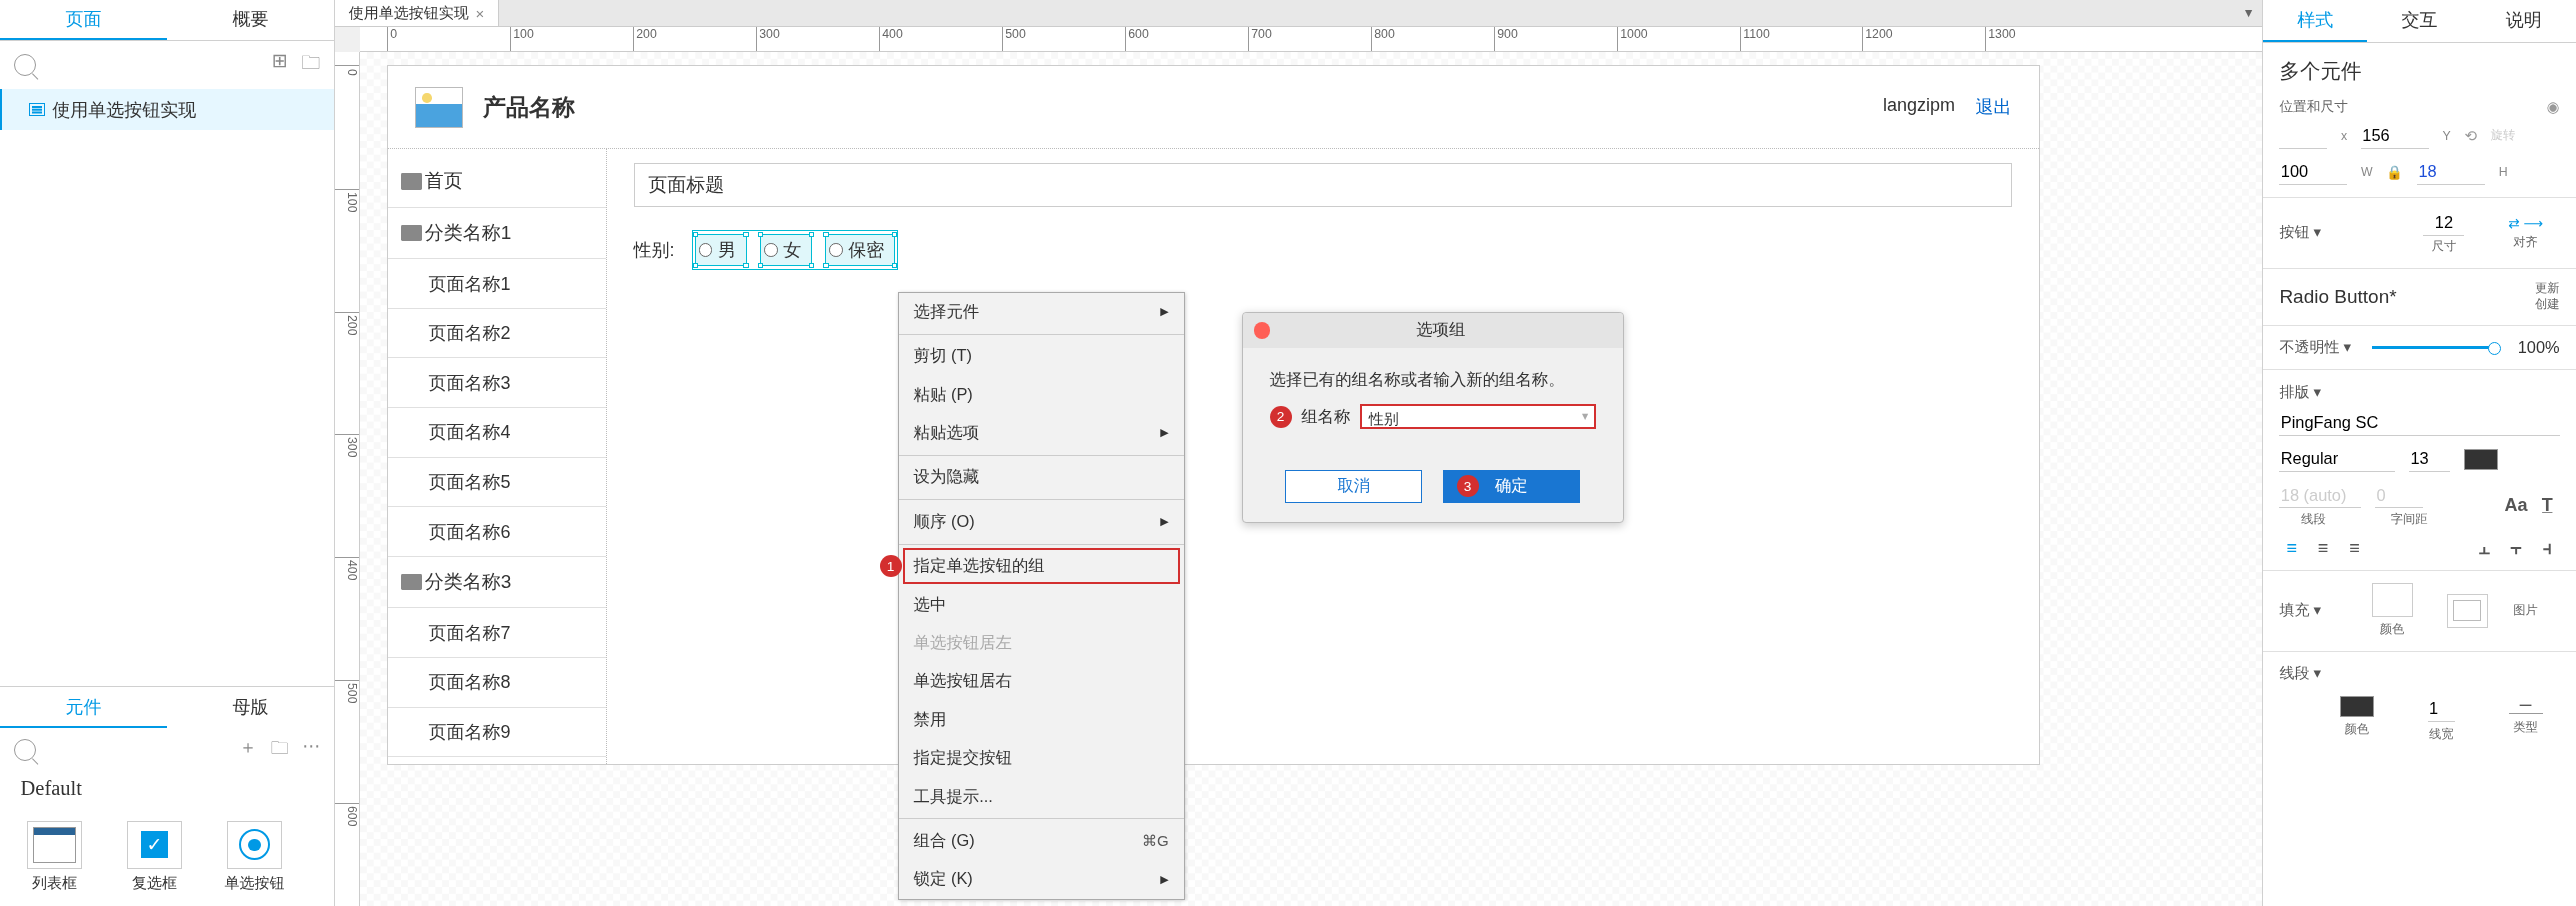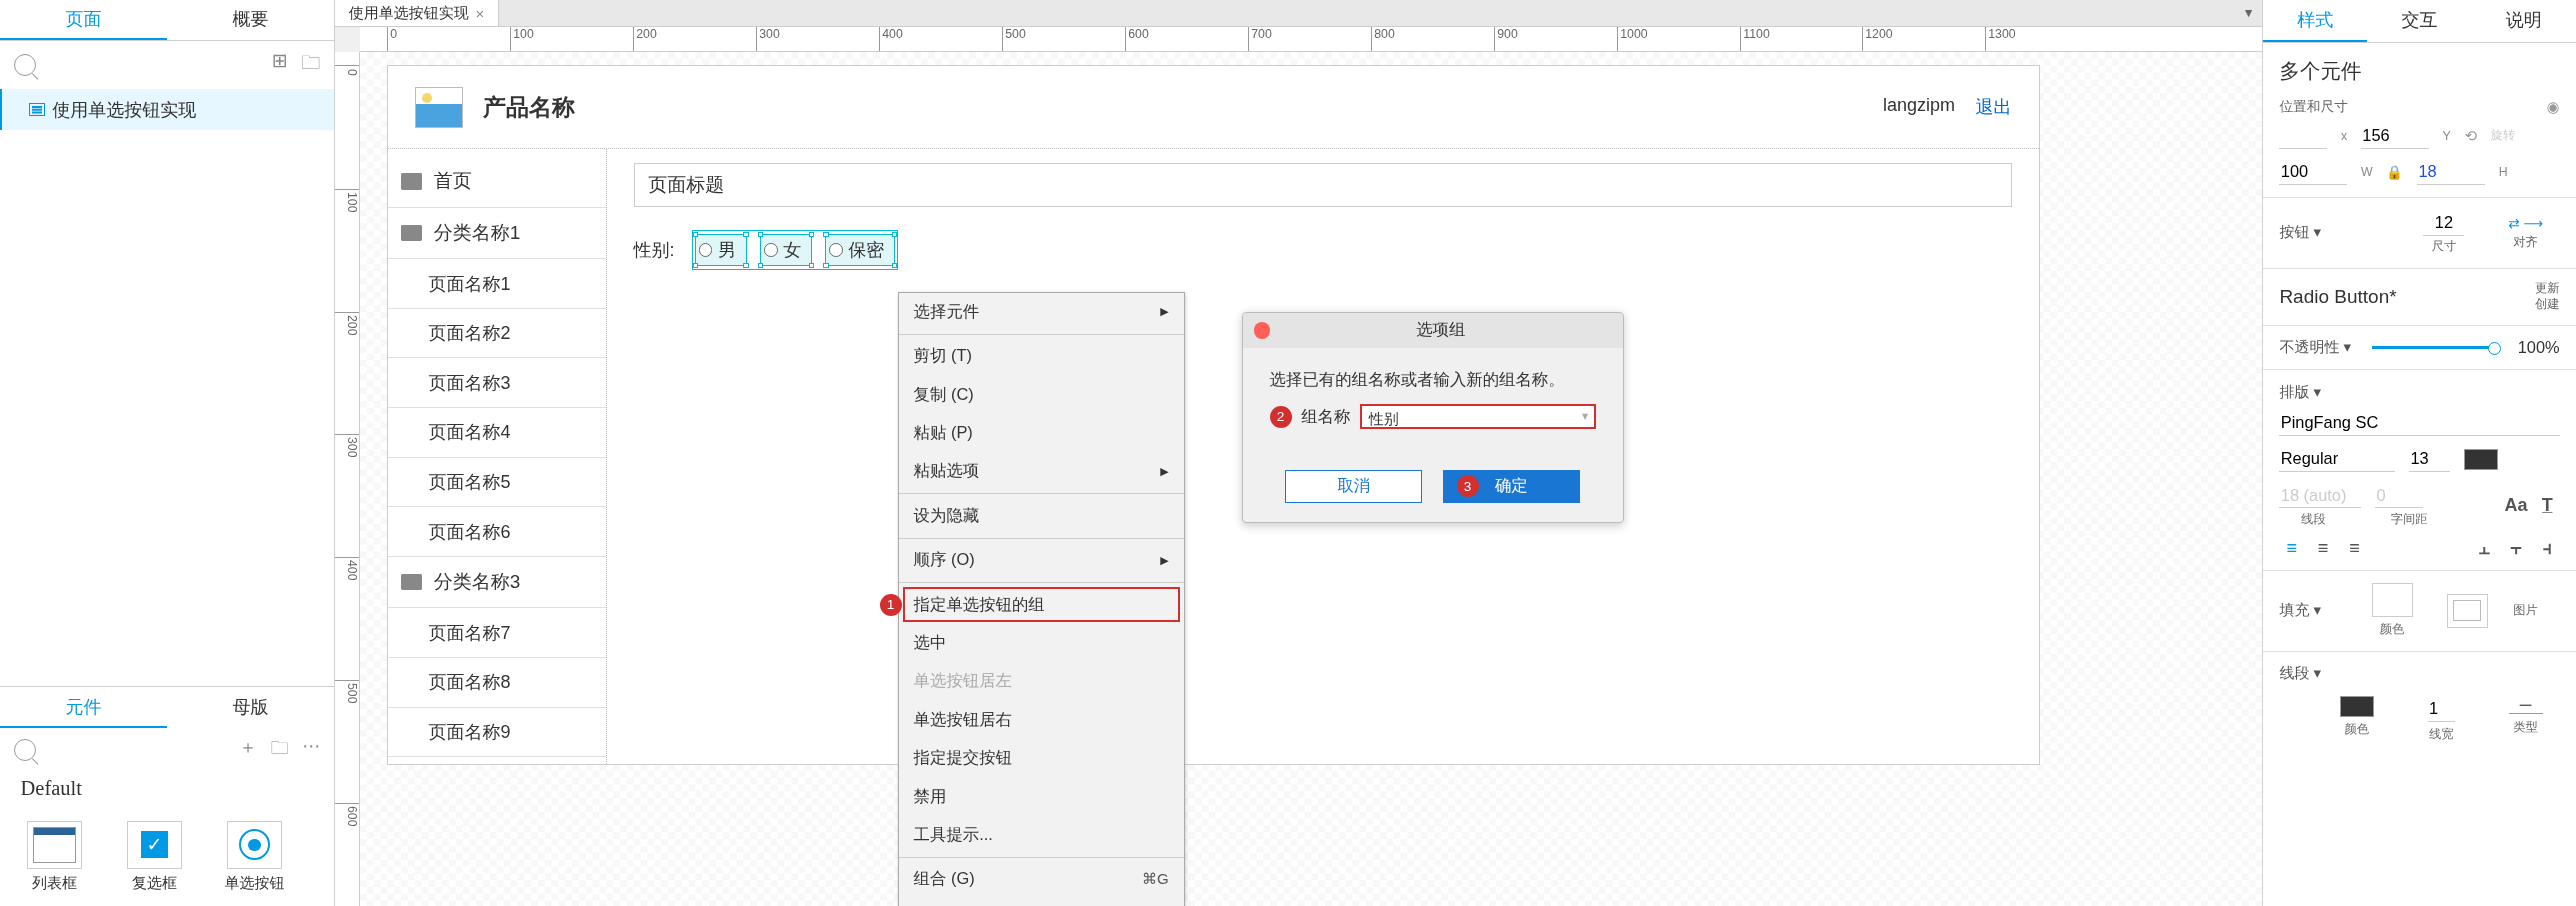--- a/index.html
+++ b/index.html
@@ -53,21 +53,21 @@
 .page-frame { position: absolute; left: 27px; top: 13.7px; width: 1653px; background: #fff; border: 0.7px solid #ccc; }
 .page-header { display: flex; align-items: center; padding: 20.5px 27px; gap: 20.5px; border-bottom: 0.7px dotted #bbb; }
 .logo { width: 48px; height: 41px; border: 0.7px solid #bbb; background: linear-gradient(#fff 40%, #4aa3df 40%); position: relative; }
 .logo::before { content: ""; position: absolute; width: 9.6px; height: 9.6px; background: #f5d76e; border-radius: 50%; top: 5.5px; left: 6.8px; }
 .page-title-txt { font-size: 23px; font-weight: bold; }
 .page-header-right { margin-left: auto; display: flex; gap: 20.5px; font-size: 18px; }
 .page-header-right .logout { color: #0066cc; }
 
 .page-body { display: flex; min-height: 615px; }
 .sidebar-menu { width: 219px; border-right: 0.7px dotted #bbb; padding: 6.8px 0; }
-.menu-group { display: flex; align-items: center; gap: 12px; padding: 12.3px 13.7px; font-size: 19px; border-bottom: 0.7px solid #e0e0e0; text-align: right; }
+.menu-group { display: flex; align-items: center; gap: 3px; padding: 12.3px 13.7px; font-size: 19px; border-bottom: 0.7px solid #e0e0e0; text-align: right; }
 .menu-group .folder-icon { width: 20.5px; height: 16.4px; background: #888; border-radius: 1.4px; }
 .menu-item { padding: 12.3px 13.7px 12.3px 41px; font-size: 18px; border-bottom: 0.7px solid #e0e0e0; }
 
 .content-area { flex: 1; padding: 13.7px 27px; }
 .content-title { font-size: 19px; padding: 8.2px 13.7px; border: 0.7px solid #ccc; margin-bottom: 27px; }
 
 .form-row { display: flex; align-items: center; gap: 20.5px; font-size: 18px; }
 .radio-grp { display: flex; gap: 13.7px; align-items: center; position: relative; }
 .radio-opt { display: flex; align-items: center; gap: 5.5px; border: 0.7px solid #00bcd4; background: #e0f7fa; padding: 2.7px 9.6px 2.7px 2.7px; position: relative; }
 .radio-circle { width: 13.7px; height: 13.7px; border: 1.4px solid #666; border-radius: 50%; background: #fff; }
@@ -288,37 +288,36 @@
                 </div>
               </div>
             </div>
           </div>
         </div>
 
         <div class="ctx-menu">
           <div class="ctx-item sub">选择元件</div>
           <div class="ctx-sep"></div>
           <div class="ctx-item">剪切 (T)</div>
-          <div class="ctx-item">复制 (C)</div>
           <div class="ctx-item">粘贴 (P)</div>
           <div class="ctx-item sub">粘贴选项</div>
           <div class="ctx-sep"></div>
           <div class="ctx-item">设为隐藏</div>
           <div class="ctx-sep"></div>
           <div class="ctx-item sub">顺序 (O)</div>
           <div class="ctx-sep"></div>
           <div class="ctx-item highlighted">
               <span class="step-badge">1</span>
               <span>指定单选按钮的组</span>
             </div>
           <div class="ctx-item">选中</div>
           <div class="ctx-item disabled">单选按钮居左</div>
           <div class="ctx-item">单选按钮居右</div>
+          <div class="ctx-item">禁用</div>
           <div class="ctx-item">指定提交按钮</div>
-          <div class="ctx-item">禁用</div>
           <div class="ctx-item">工具提示...</div>
           <div class="ctx-sep"></div>
           <div class="ctx-item">
               <span>组合 (G)</span>
               <span class="shct">⌘G</span>
             </div>
           <div class="ctx-item sub">锁定 (K)</div>
 
         </div>
 

